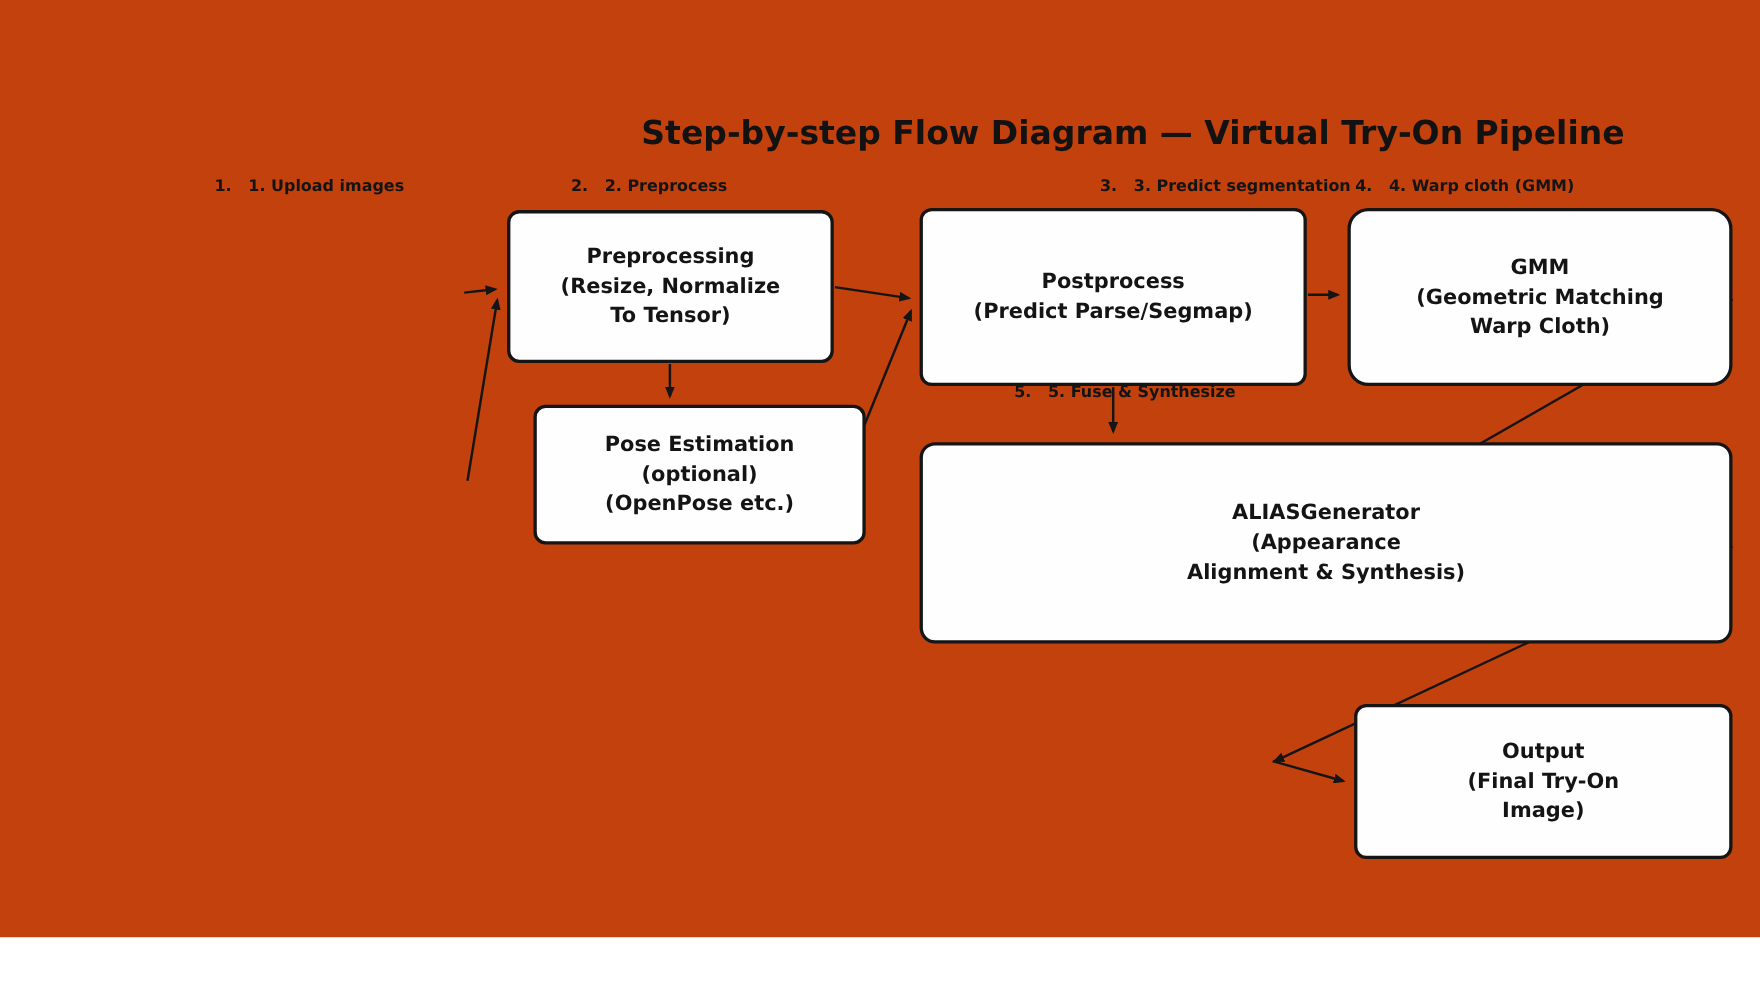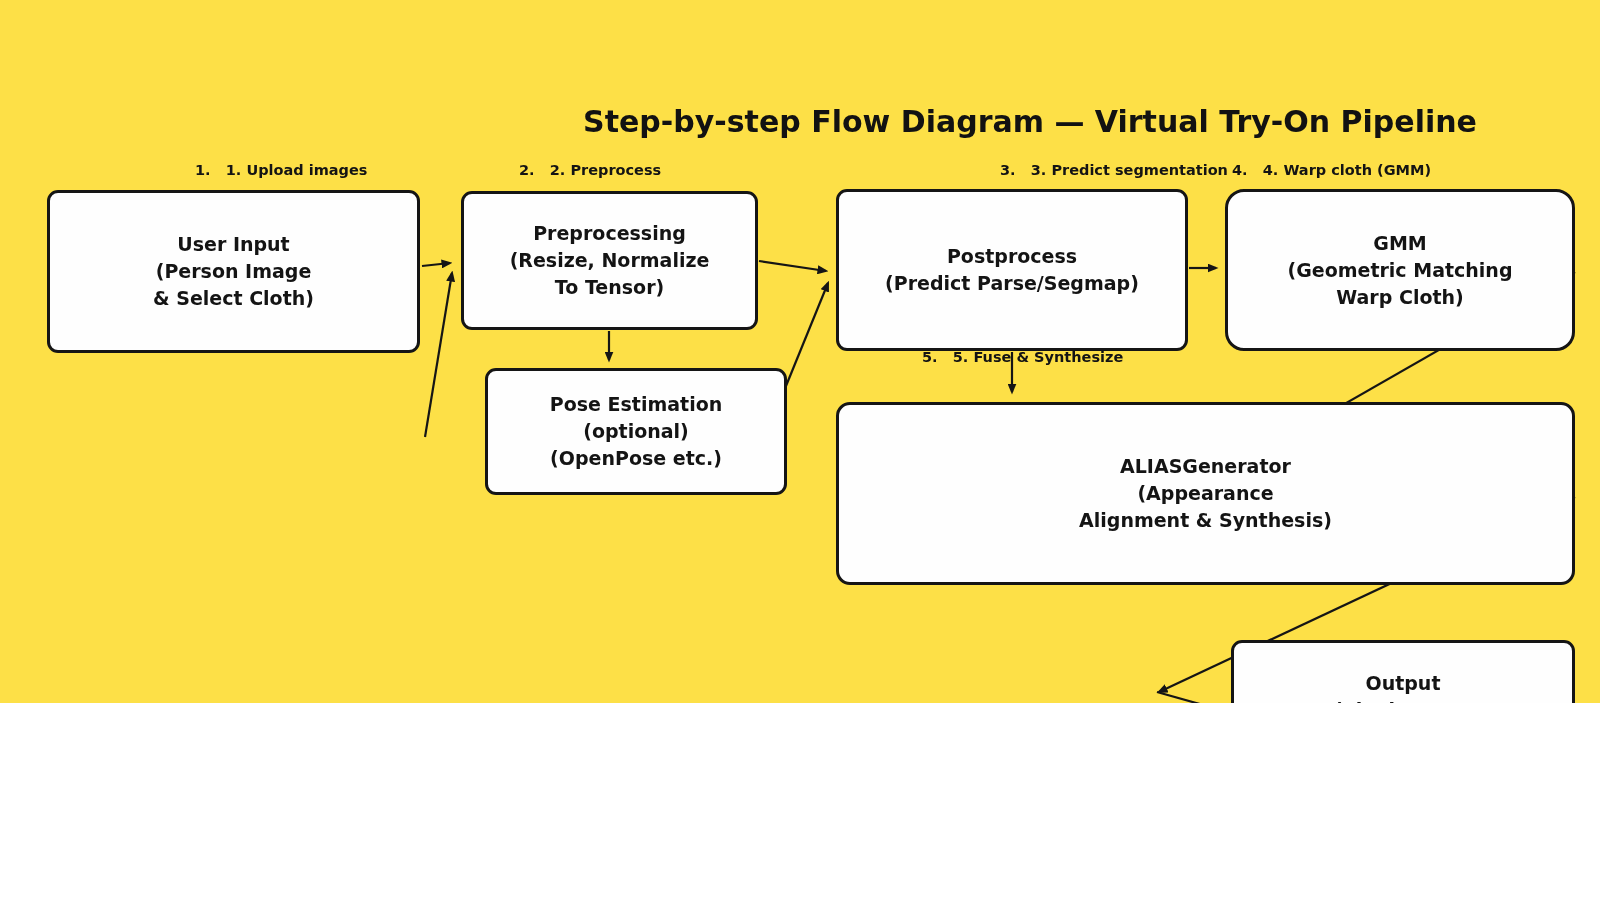--- a/index.html
+++ b/index.html
@@ -6,22 +6,22 @@
     margin: 0;
     padding: 0;
     background: #ffffff;
     width: 1600px;
     height: 900px;
     font-family: "DejaVu Sans", "Liberation Sans", sans-serif;
   }
   .stage {
     position: relative;
     width: 1600px;
-    height: 703px;
-    background: #fde047;
+    height: 852px;
+    background: #c2410c;
     overflow: hidden;
     filter: blur(0.3px);
   }
   .title {
     position: absolute;
     left: 460px;
     top: 104px;
     width: 1140px;
     margin: 0;
     text-align: center;
@@ -112,25 +112,20 @@
     <line x1="1157" y1="692" x2="1221" y2="710" marker-end="url(#ah)"></line>
   </svg>
 
   <span class="step-label" id="sl-1">1.   1. Upload images</span>
   <span class="step-label" id="sl-2">2.   2. Preprocess</span>
   <span class="step-label" id="sl-3">3.   3. Predict segmentation</span>
   <span class="step-label" id="sl-4">4.   4. Warp cloth (GMM)</span>
   <span class="step-label" id="sl-5">5.   5. Fuse &amp; Synthesize</span>
   <span class="step-label" id="sl-6">6.   6. Postprocess &amp; Output</span>
 
-  <div class="node" id="n-user-input">
-    <div class="txt">User Input
-(Person Image
-&amp; Select Cloth)</div>
-  </div>
 
 
   <div class="node" id="n-preprocessing">
     <div class="txt">Preprocessing
 (Resize, Normalize
 To Tensor)</div>
   </div>
 
   <div class="node" id="n-pose">
     <div class="txt">Pose Estimation

